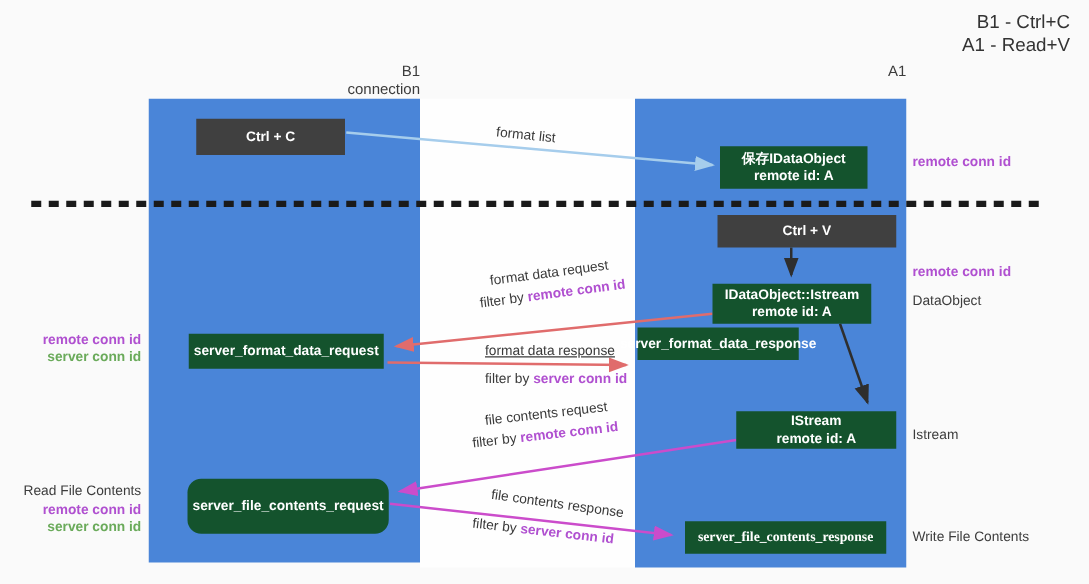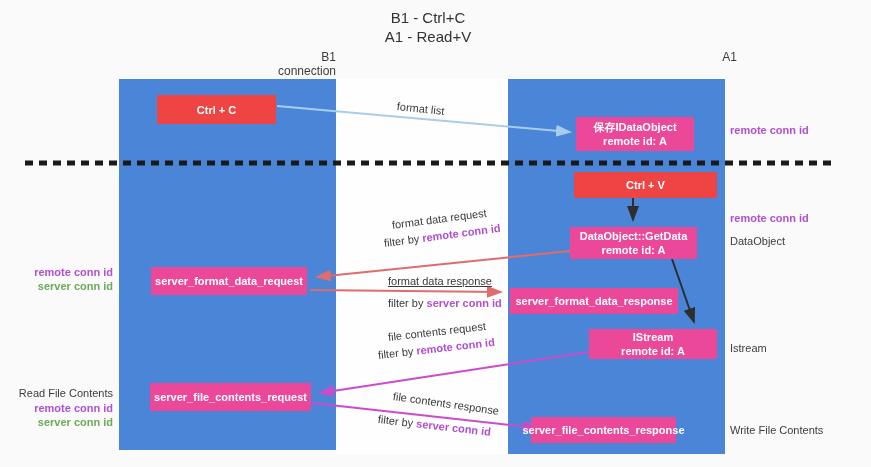--- a/index.html
+++ b/index.html
@@ -10,41 +10,41 @@
   }
   #canvas{
     position:relative;
     width:871px;height:467px;
     overflow:hidden;
     background:#fafafa;
   }
   .abs{position:absolute;}
   .title{
     left:0;top:8px;width:856px;
-    text-align:center;
+    text-align:right;
     font-size:15px;color:#333;
     line-height:19px;
   }
   .lane{
     background:#4a85d8;
   }
   .lane-b1{left:119px;top:79px;width:217px;height:371px;}
   .lane-a1{left:508px;top:79px;width:217px;height:375px;}
   .mid-strip{left:336px;top:79px;width:172px;height:375px;background:#fefefe;}
   .lane-header{
     text-align:right;font-size:12px;color:#3c3c3c;line-height:14px;
     width:217px;top:50px;
   }
   .node{
     display:flex;flex-direction:column;align-items:center;justify-content:center;
     color:#ffffff;font-size:11px;font-weight:bold;text-align:center;line-height:14px;
     box-sizing:border-box;
   }
-  .node.green{background:#ef4444;}
-  .node.orange{background:#ec4899;}
+  .node.green{background:#404040;}
+  .node.orange{background:#14532d;}
   .side-label{font-size:11px;line-height:14px;white-space:nowrap;}
   .side-left{width:113px;text-align:right;left:0;}
   .side-right{left:730px;text-align:left;}
   .purple{color:#b050d0;font-weight:bold;}
   .greentxt{color:#6aaa5a;font-weight:bold;}
   .edge-label{
     font-size:11px;color:#3a3a3a;white-space:nowrap;
     transform-origin:left center;
   }
   .edge-label b{font-weight:bold;}
@@ -57,21 +57,21 @@
 
   <div class="abs title">
     <div>B1 - Ctrl+C</div>
     <div>A1 - Read+V</div>
   </div>
 
   <div class="abs lane-header" style="left:119px;">
     <div>B1</div>
     <div>connection</div>
   </div>
-  <div class="abs lane-header" style="left:520px;">
+  <div class="abs lane-header" style="left:508px;">
     <div>A1</div>
   </div>
 
   <div class="abs mid-strip"></div>
   <div class="abs lane lane-b1"></div>
   <div class="abs lane lane-a1"></div>
 
   <svg width="871" height="467">
     <defs>
       <marker id="m-blue" markerWidth="9" markerHeight="8" refX="7" refY="3" orient="auto">
@@ -112,42 +112,42 @@
   <div class="abs node orange" style="left:576px;top:117px;width:118px;height:34px;">
     <span>保存IDataObject</span>
     <span>remote id: A</span>
   </div>
 
   <div class="abs node green" style="left:574px;top:172px;width:143px;height:26px;">
     <span>Ctrl + V</span>
   </div>
 
   <div class="abs node orange" style="left:570px;top:227px;width:127px;height:32px;">
-    <span>DataObject::GetData</span>
+    <span>IDataObject::Istream</span>
     <span>remote id: A</span>
   </div>
 
   <div class="abs node orange" style="left:151px;top:267px;width:156px;height:28px;">
     <span>server_format_data_request</span>
   </div>
 
-  <div class="abs node orange" style="left:510px;top:288px;width:168px;height:26px;">
+  <div class="abs node orange" style="left:510px;top:262px;width:129px;height:26px;">
     <span>server_format_data_response</span>
   </div>
 
   <div class="abs node orange" style="left:589px;top:329px;width:128px;height:30px;">
     <span>IStream</span>
     <span>remote id: A</span>
   </div>
 
-  <div class="abs node orange" style="left:150px;top:383px;width:161px;height:28px;">
+  <div class="abs node orange" style="left:150px;top:383px;width:161px;height:44px;border-radius:11px;">
     <span>server_file_contents_request</span>
   </div>
 
-  <div class="abs node orange" style="left:531px;top:417px;width:145px;height:26px;">
+  <div class="abs node orange" style="left:548px;top:417px;width:161px;height:26px;font-family:Liberation Serif, serif;">
     <span>server_file_contents_response</span>
   </div>
 
   <div class="abs side-label side-left purple" style="top:265px;">remote conn id</div>
   <div class="abs side-label side-left greentxt" style="top:279px;">server conn id</div>
   <div class="abs side-label side-left" style="top:386px;">Read File Contents</div>
   <div class="abs side-label side-left purple" style="top:401px;">remote conn id</div>
   <div class="abs side-label side-left greentxt" style="top:415px;">server conn id</div>
 
   <div class="abs side-label side-right purple" style="top:123px;">remote conn id</div>

